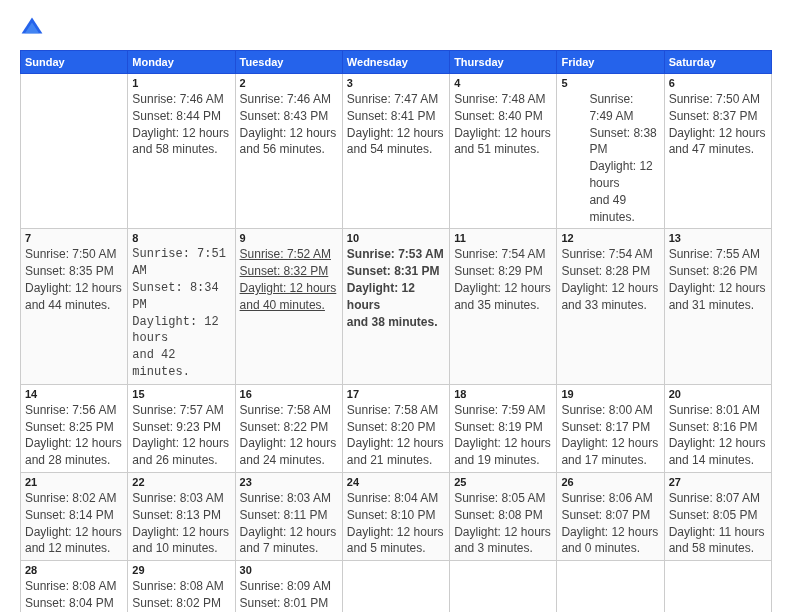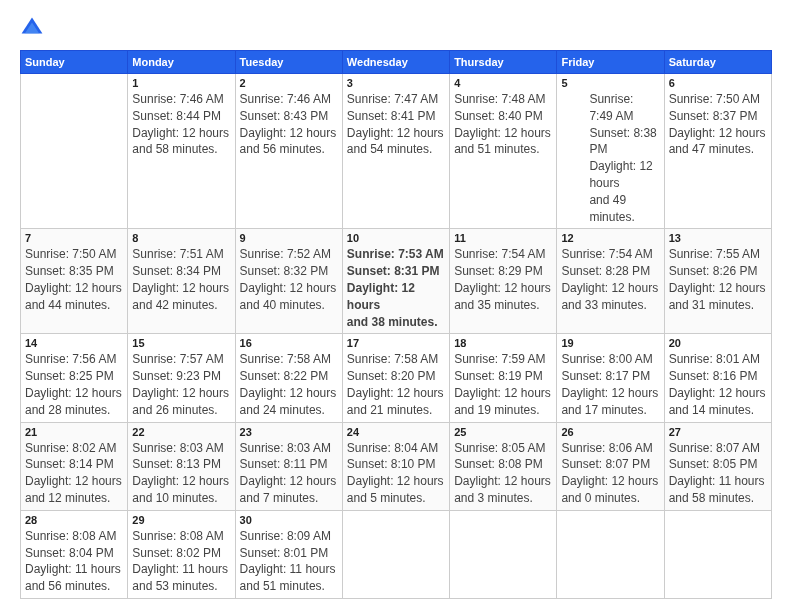--- a/index.html
+++ b/index.html
@@ -189,28 +189,28 @@
         <tr class="week-row">
           <td>
             <span class="day-number">7</span>
             <div class="day-info" style="white-space: pre-line;">Sunrise: 7:50 AM
 Sunset: 8:35 PM
 Daylight: 12 hours
 and 44 minutes.</div>
           </td>
           <td>
             <span class="day-number">8</span>
-            <div class="day-info" style="white-space: pre-line;">Sunrise: 7:51 AM
+            <div class="day-info" style="white-space: pre-line; font-family: Liberation Mono, monospace;">Sunrise: 7:51 AM
 Sunset: 8:34 PM
 Daylight: 12 hours
 and 42 minutes.</div>
           </td>
           <td>
             <span class="day-number">9</span>
-            <div class="day-info" style="white-space: pre-line;">Sunrise: 7:52 AM
+            <div class="day-info" style="white-space: pre-line; text-decoration: underline;">Sunrise: 7:52 AM
 Sunset: 8:32 PM
 Daylight: 12 hours
 and 40 minutes.</div>
           </td>
           <td>
             <span class="day-number">10</span>
             <div class="day-info" style="white-space: pre-line; font-weight: bold;">Sunrise: 7:53 AM
 Sunset: 8:31 PM
 Daylight: 12 hours
 and 38 minutes.</div>

